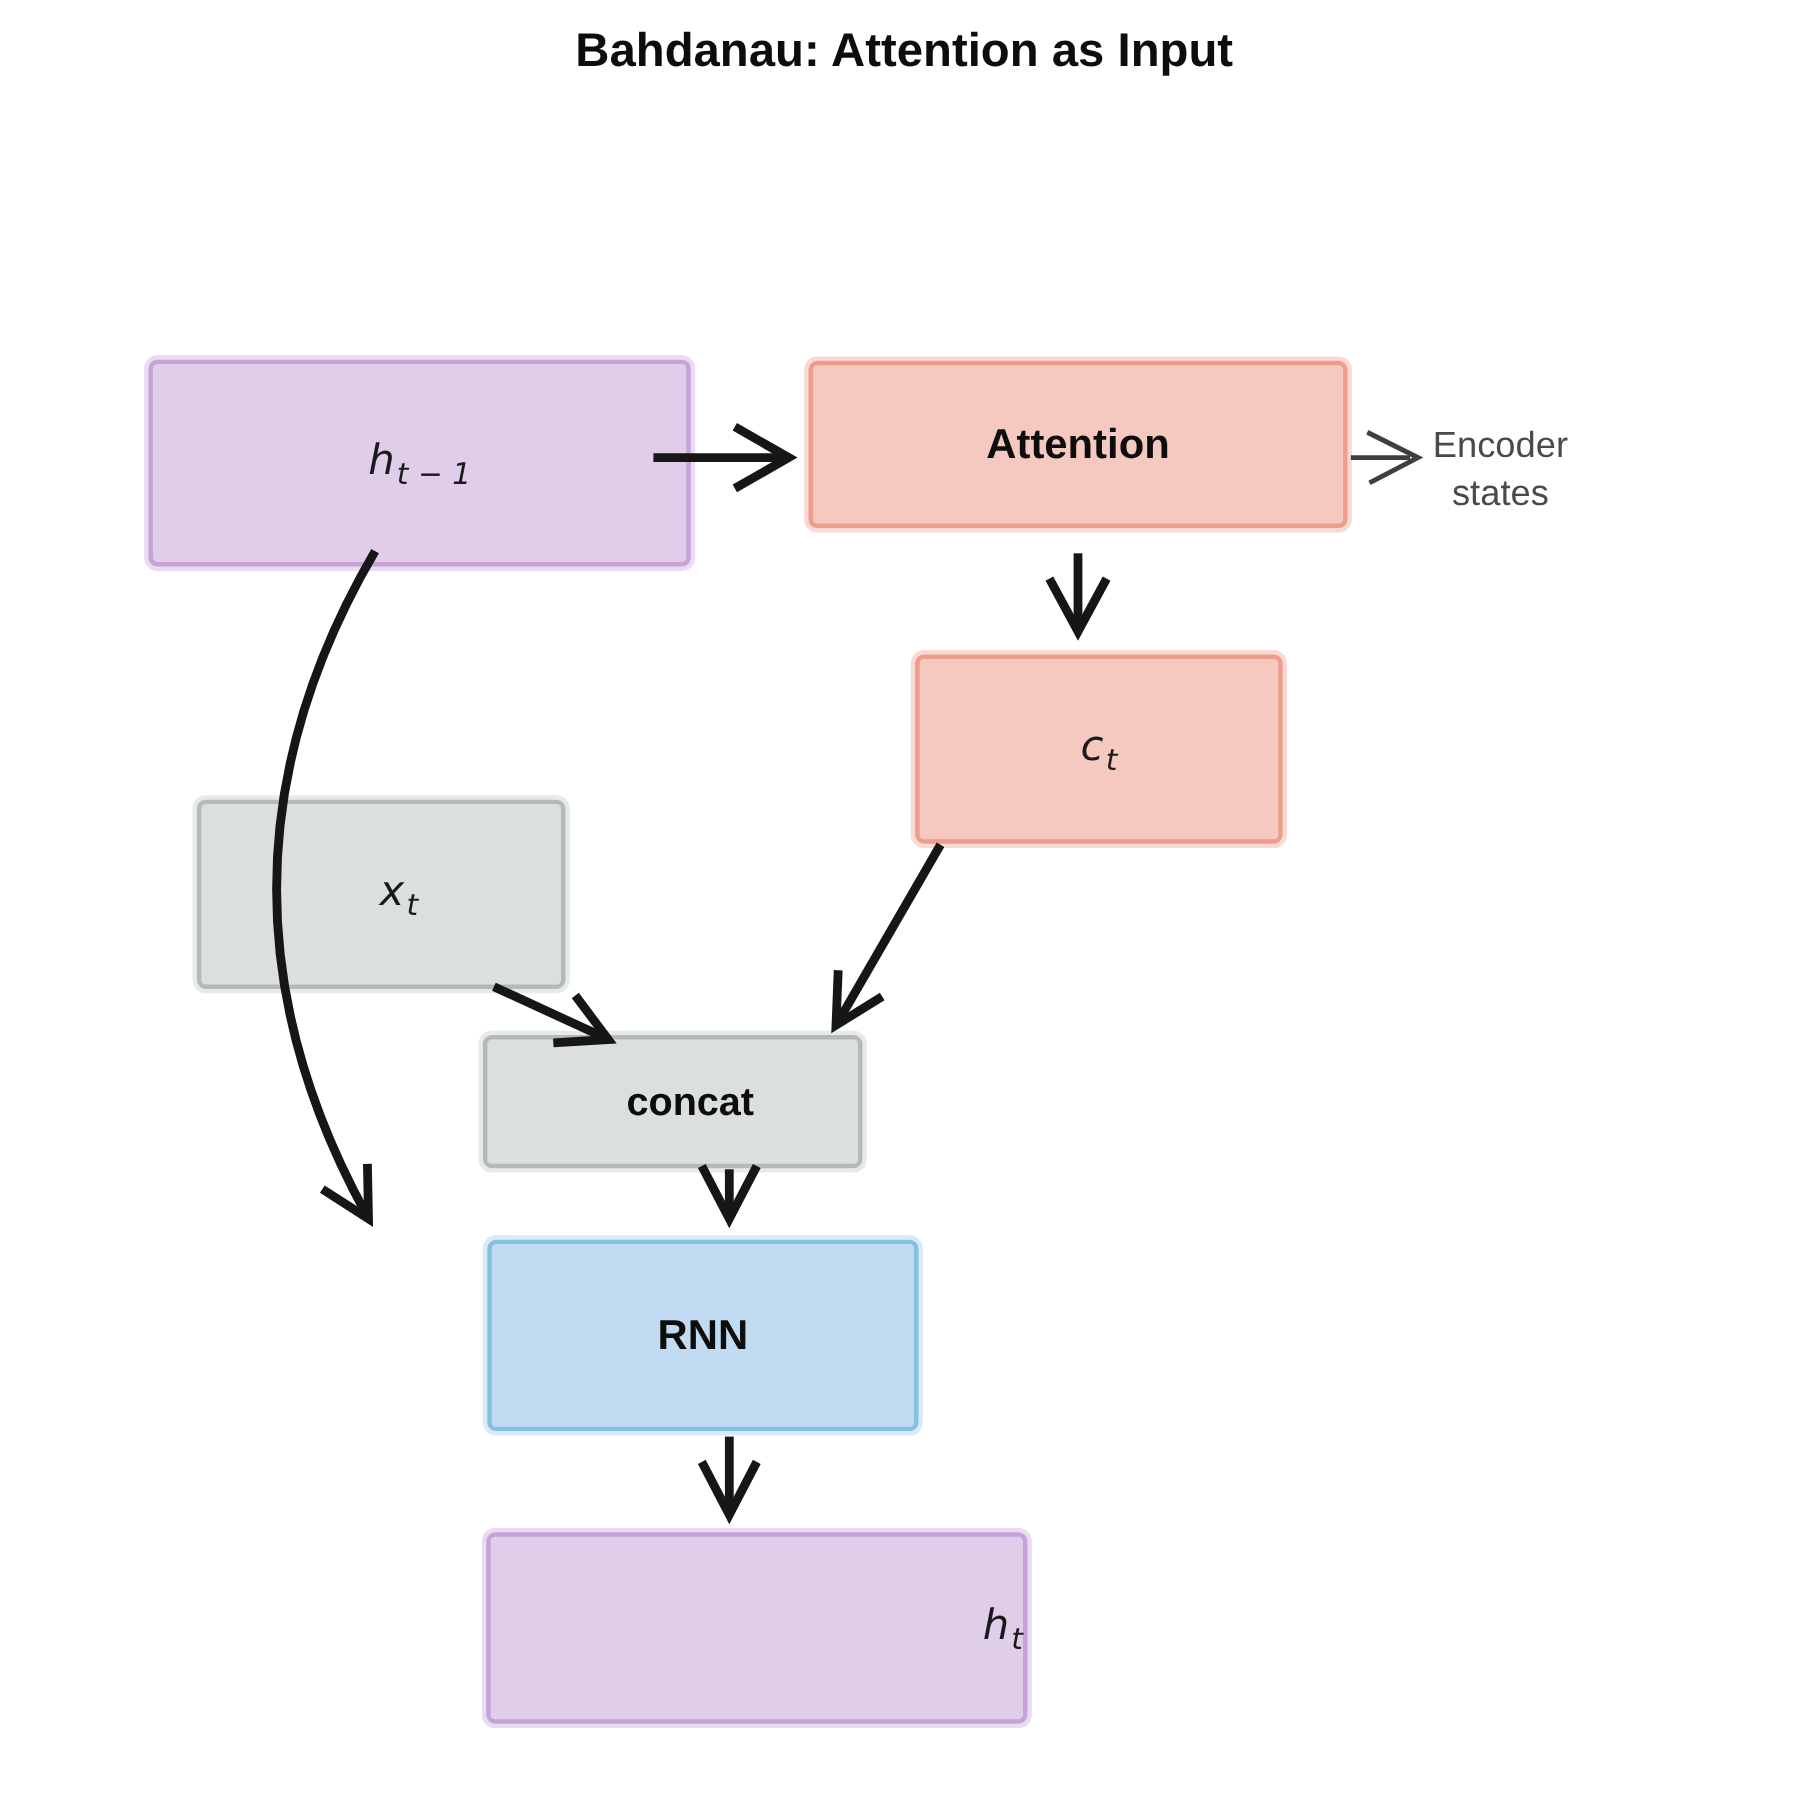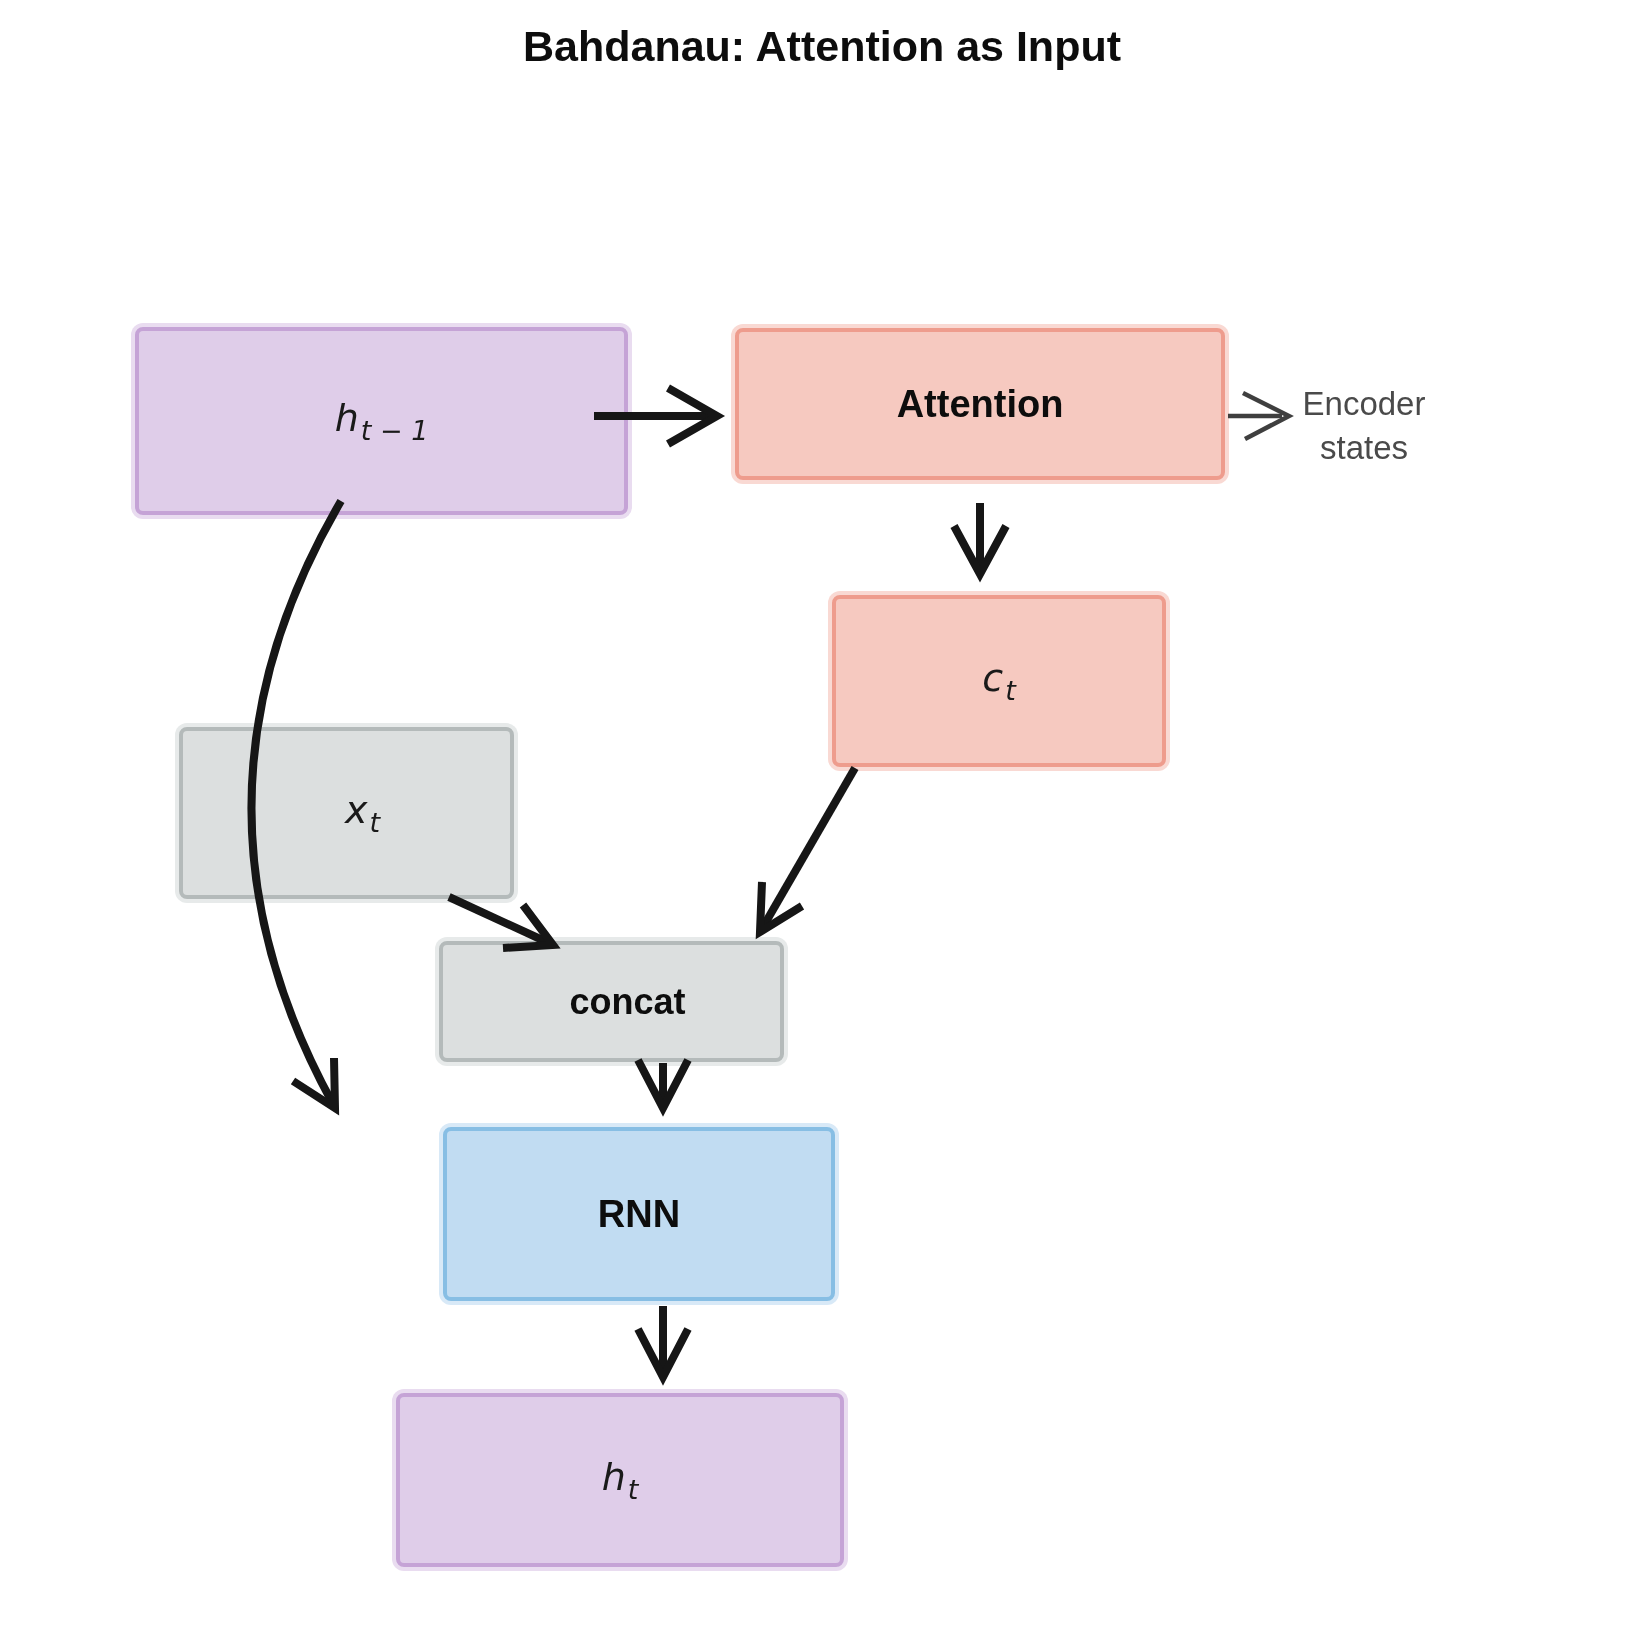--- a/index.html
+++ b/index.html
@@ -130,21 +130,21 @@
   </div>
 
   <div class="node gray" style="left:439px; top:941px; width:345px; height:121px;">
     <span class="boldlabel" style="font-size:36px;">concat</span>
   </div>
 
   <div class="node blue" style="left:443px; top:1127px; width:392px; height:174px;">
     <span class="boldlabel">RNN</span>
   </div>
 
-  <div class="node purple" style="left:396px; top:1393px; width:448px; height:174px;">
+  <div class="node purple" style="left:442px; top:1393px; width:492px; height:174px;justify-content:flex-end;">
     <span class="math"><span>h</span><span class="sub">t</span></span>
   </div>
 
   <div class="annotation">
     <div>Encoder</div>
     <div>states</div>
   </div>
 
   <svg class="arrows" viewBox="0 0 1644 1644" aria-hidden="true">
 

